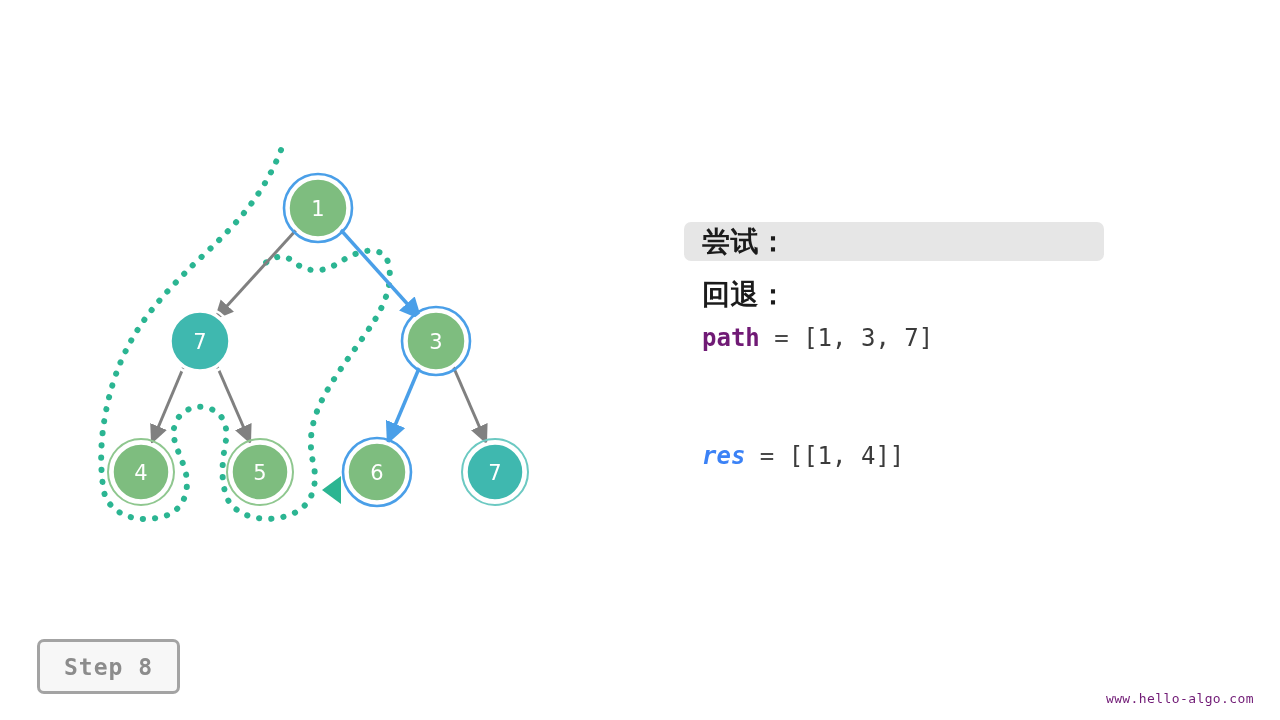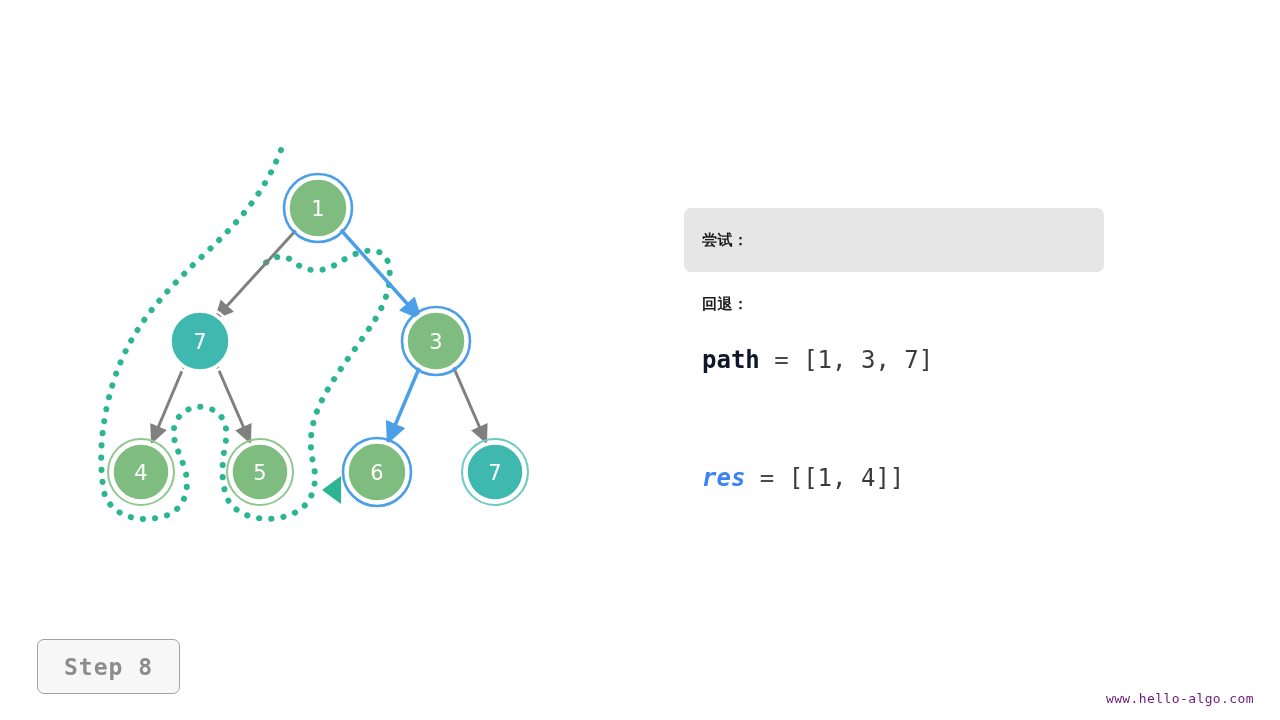--- a/index.html
+++ b/index.html
@@ -41,28 +41,29 @@
 
   
   #info-panel {
     position: absolute;
     left: 684px;
     top: 208px;
     width: 420px;
   }
 
   .info-row {
-    height: 64px;
+    height: 39px;
     display: flex;
     align-items: center;
     padding: 0 18px;
     box-sizing: border-box;
-    font-size: 15px;
+    font-size: 28px;
     color: #2b2b2b;
     letter-spacing: 0.5px;
+    margin-top: 14px;
   }
   .info-row.highlighted {
     background: #e6e6e6;
     border-radius: 7px;
   }
   .info-key {
     font-weight: bold;
     color: #1b1b1b;
     margin-right: 2px;
   }
@@ -78,21 +79,21 @@
     box-sizing: border-box;
     font-family: "DejaVu Sans Mono", "Liberation Mono", monospace;
     font-size: 24px;
     color: #3b3b3b;
     white-space: pre;
   }
   .code-row.spacer-before {
     margin-top: 71px;
   }
   .var-path {
-    color: #0f172a;
+    color: #701a75;
     font-weight: bold;
   }
   .var-res {
     color: #3b82f6;
     font-weight: bold;
     font-style: italic;
   }
   .code-op {
     color: #4a4a4a;
   }
@@ -102,21 +103,21 @@
 
   
   #step-badge {
     position: absolute;
     left: 37px;
     top: 639px;
     width: 143px;
     height: 55px;
     box-sizing: border-box;
     background: #f7f7f7;
-    border: 1px solid #a3a3a3;
+    border: 3px solid #a3a3a3;
     border-radius: 7px;
     display: flex;
     align-items: center;
     justify-content: center;
     font-family: "DejaVu Sans Mono", "Liberation Mono", monospace;
     font-size: 23px;
     font-weight: bold;
     color: #8c8c8c;
     letter-spacing: 1px;
   }

